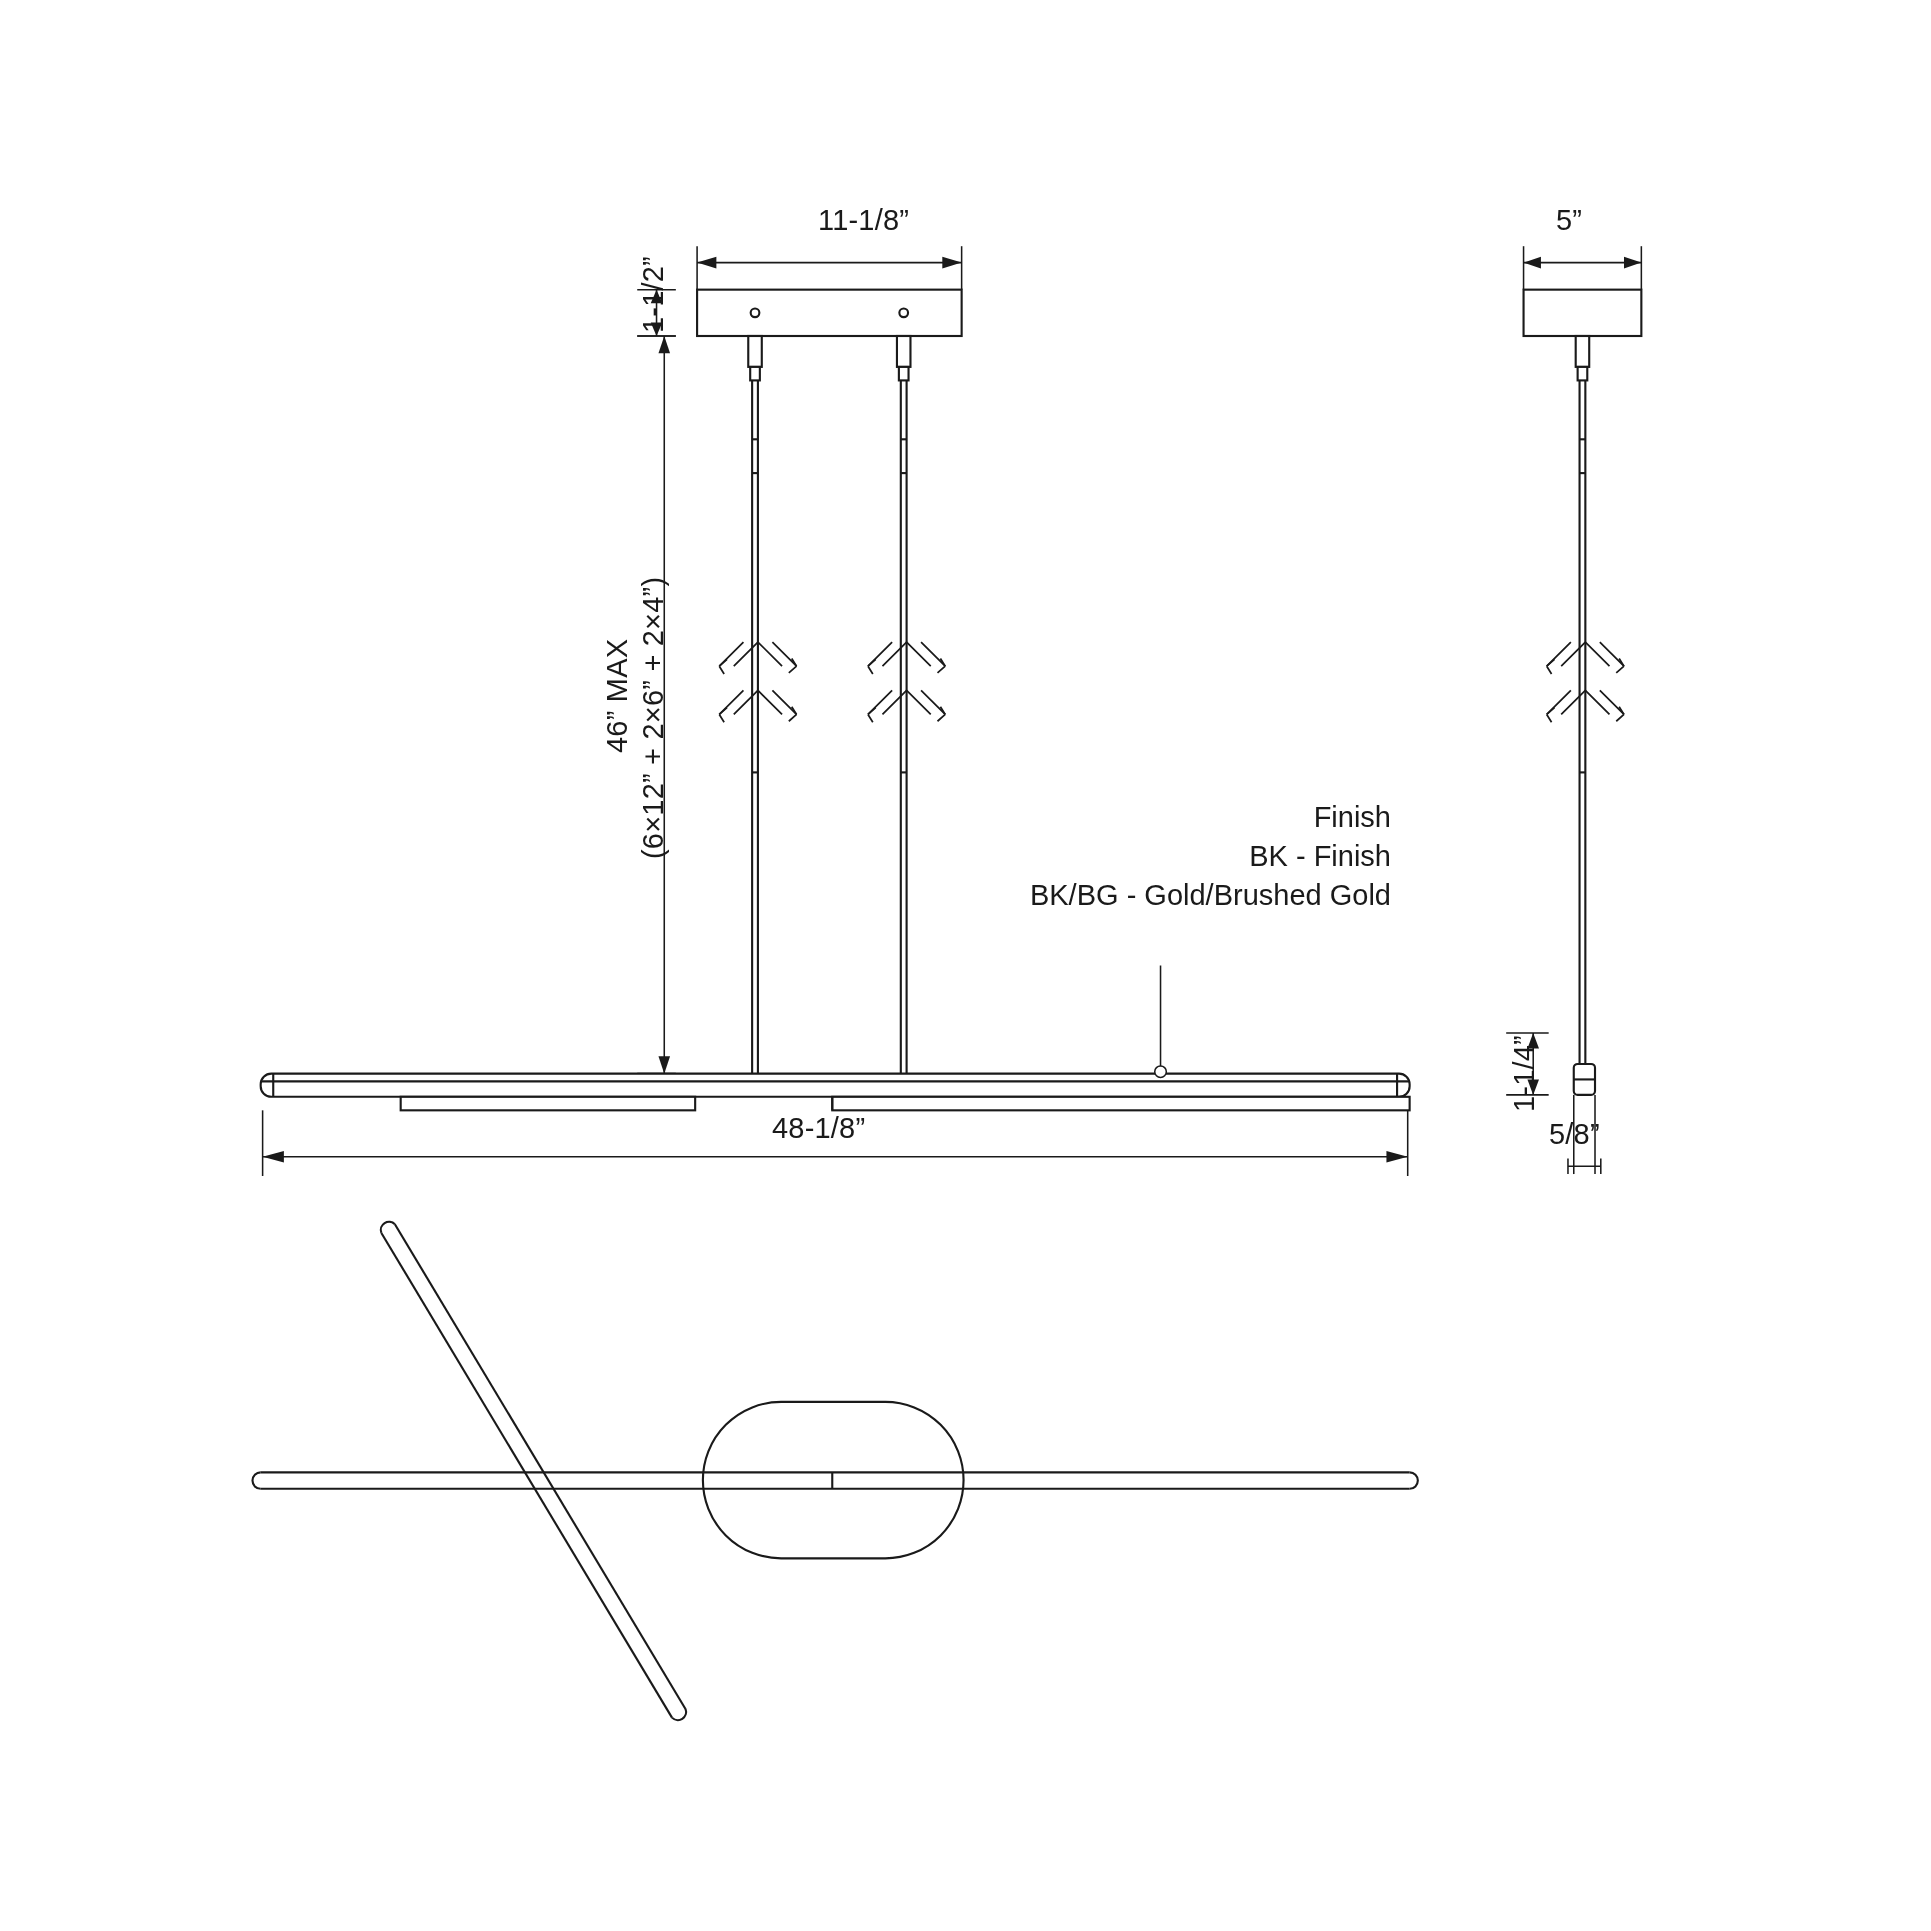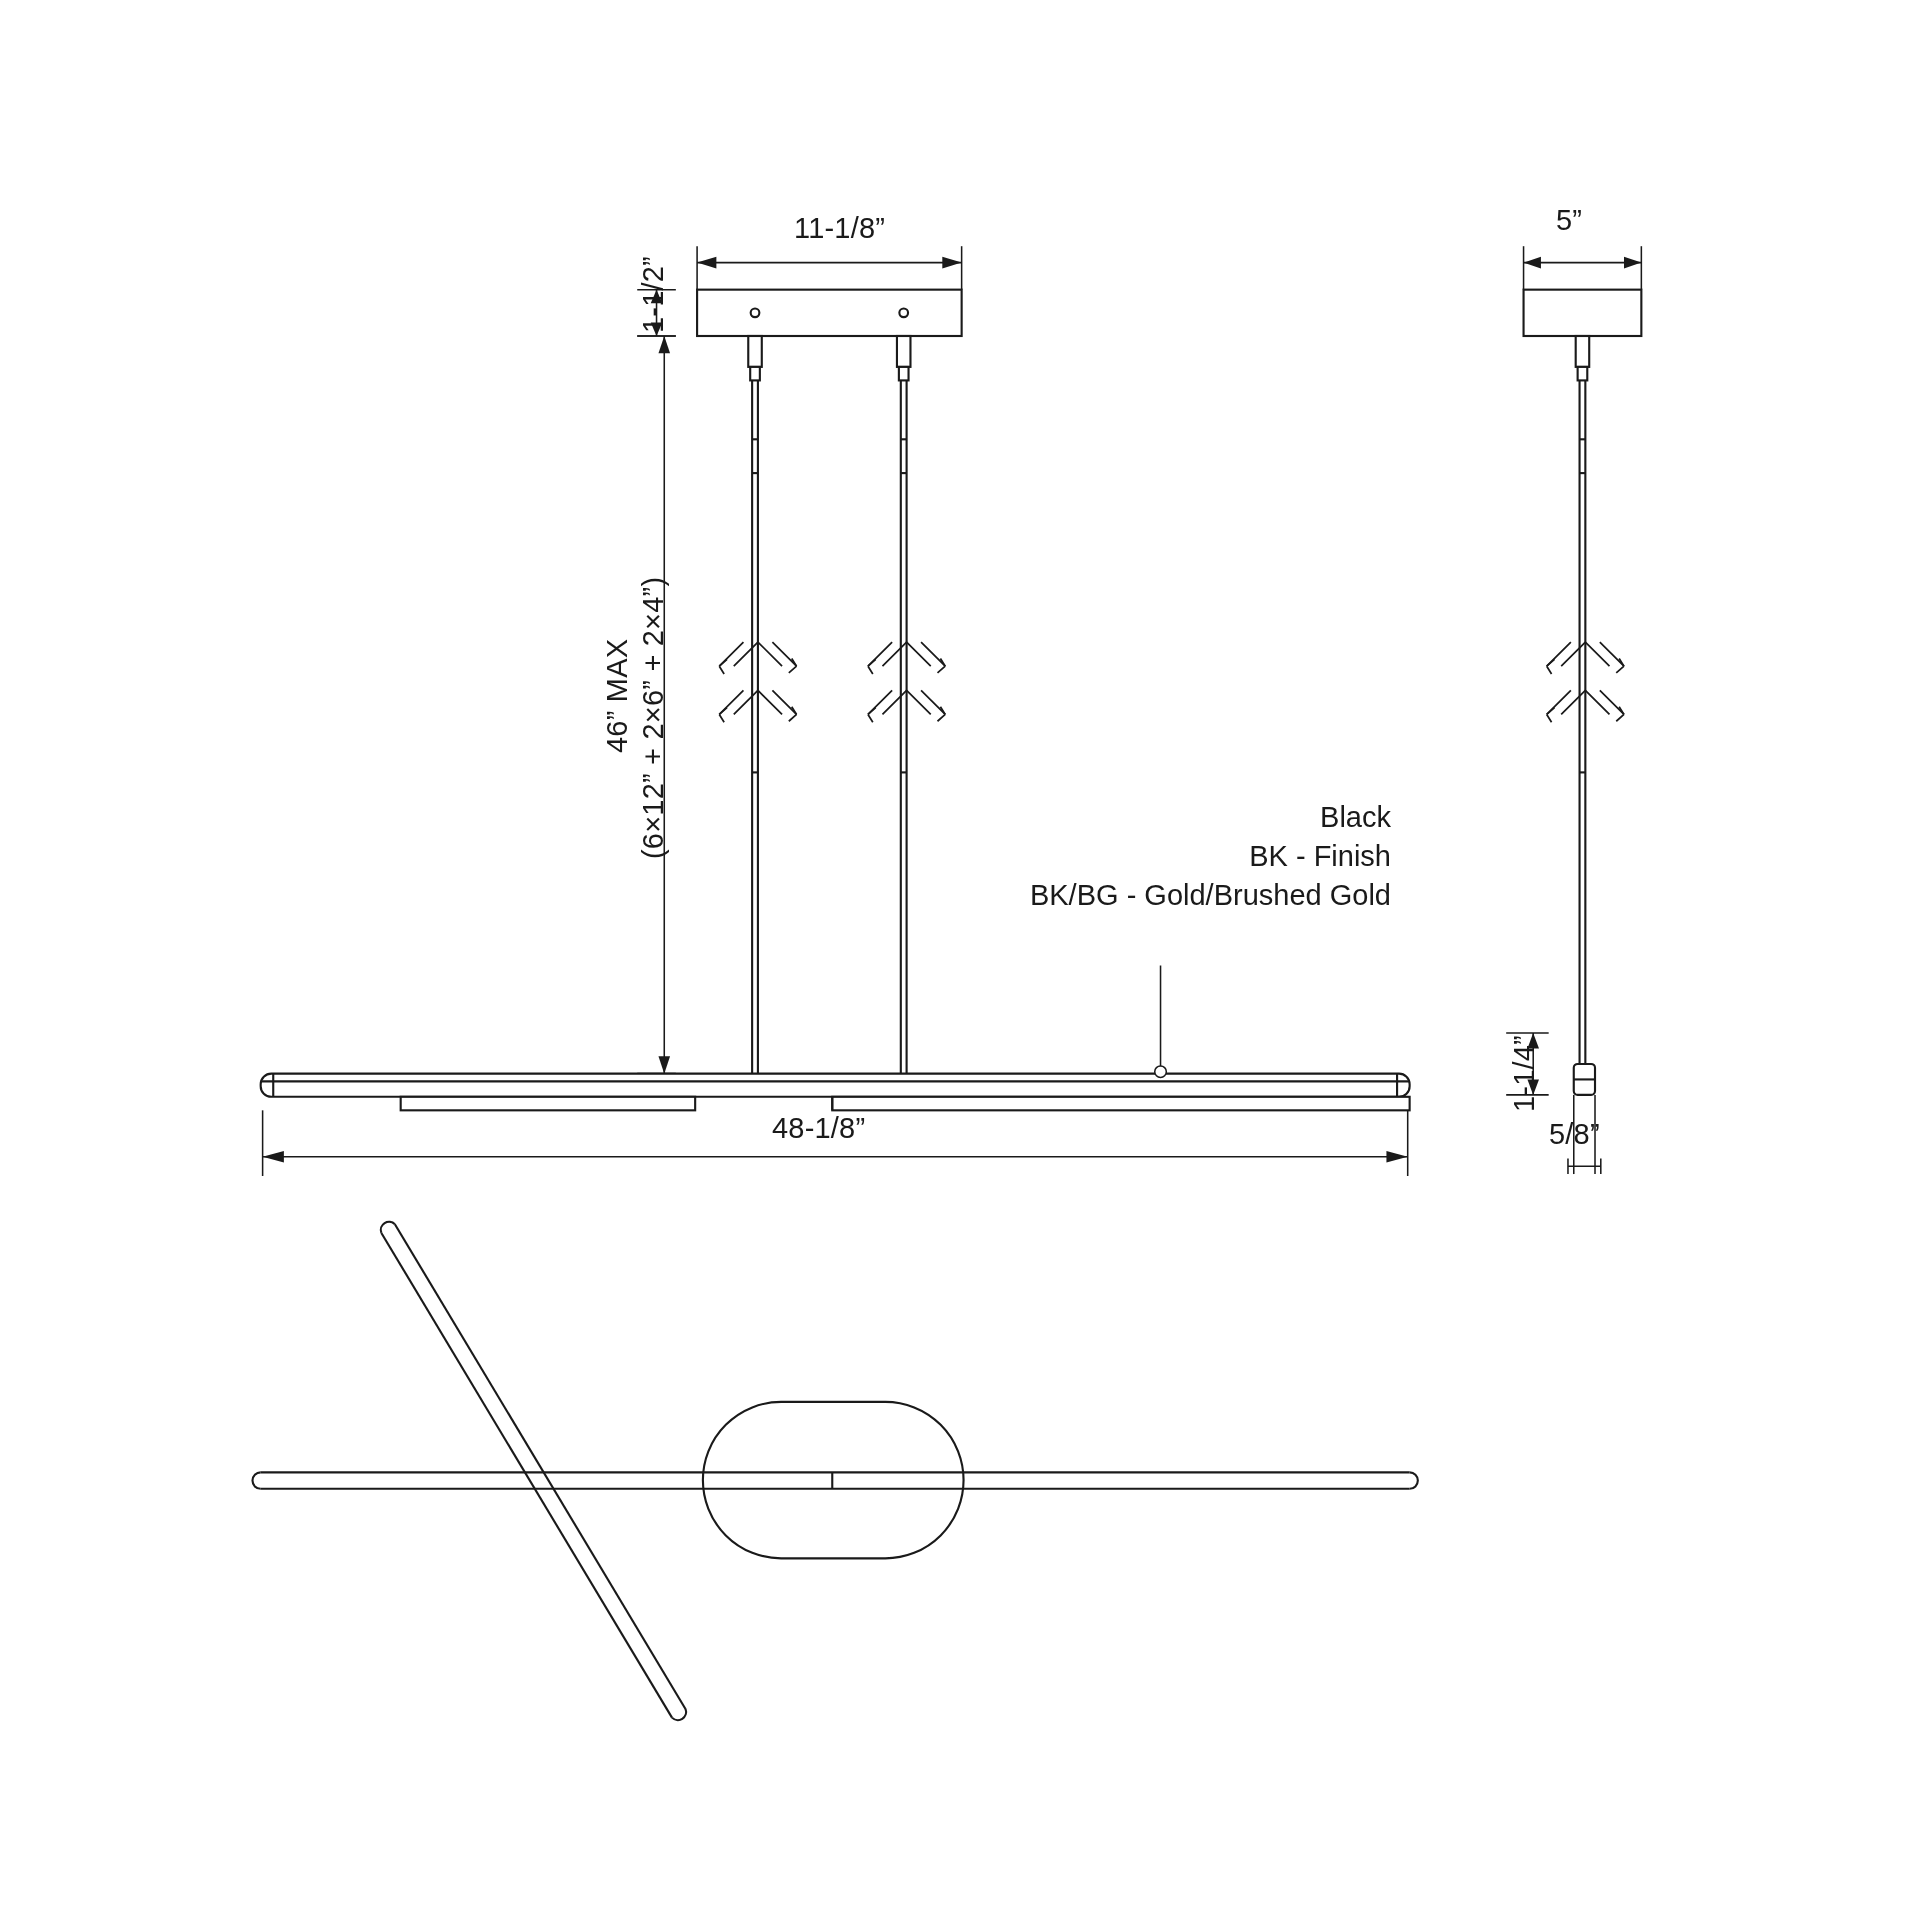--- a/index.html
+++ b/index.html
@@ -217,36 +217,36 @@
       <g>
         <path d="M 270 1525 L 1460 1525"></path>
         <path d="M 270 1542 L 1460 1542"></path>
         <path d="M 270 1525 A 8.5 8.5 0 0 0 270 1542"></path>
         <path d="M 1460 1525 A 8.5 8.5 0 0 1 1460 1542"></path>
         <line x1="862" y1="1525" x2="862" y2="1542"></line>
       </g>
     </g>
   </svg>
 
-  <div class="lbl" style="left:794px; top:237px; transform:translateY(-100%);margin-top:8px;">11-1/8”</div>
+  <div class="lbl" style="left:818px; top:237px; transform:translateY(-100%);">11-1/8”</div>
 
   <div class="lbl vert" style="left:637px; top:333px;">1-1/2”</div>
 
   <div class="lbl vert" style="left:601px; top:753px;">46” MAX</div>
 
   <div class="lbl vert" style="left:637px; top:859px;">(6×12” + 2×6” + 2×4”)</div>
 
   <div class="lbl" style="left:772px; top:1112px;">48-1/8”</div>
 
   <div class="lbl" style="left:1556px; top:237px; transform:translateY(-100%);">5”</div>
 
   <div class="lbl vert" style="left:1508px; top:1112px;">1-1/4”</div>
 
   <div class="lbl" style="left:1549px; top:1118px;">5/8”</div>
 
   <div class="finish-block" style="left:792px; top:798px; width:599px;">
-    <div>Black</div>
+    <div>Finish</div>
     <div>BK - Finish</div>
     <div>BK/BG - Gold/Brushed Gold</div>
   </div>
 
 </div>
 
 
 </body></html>

